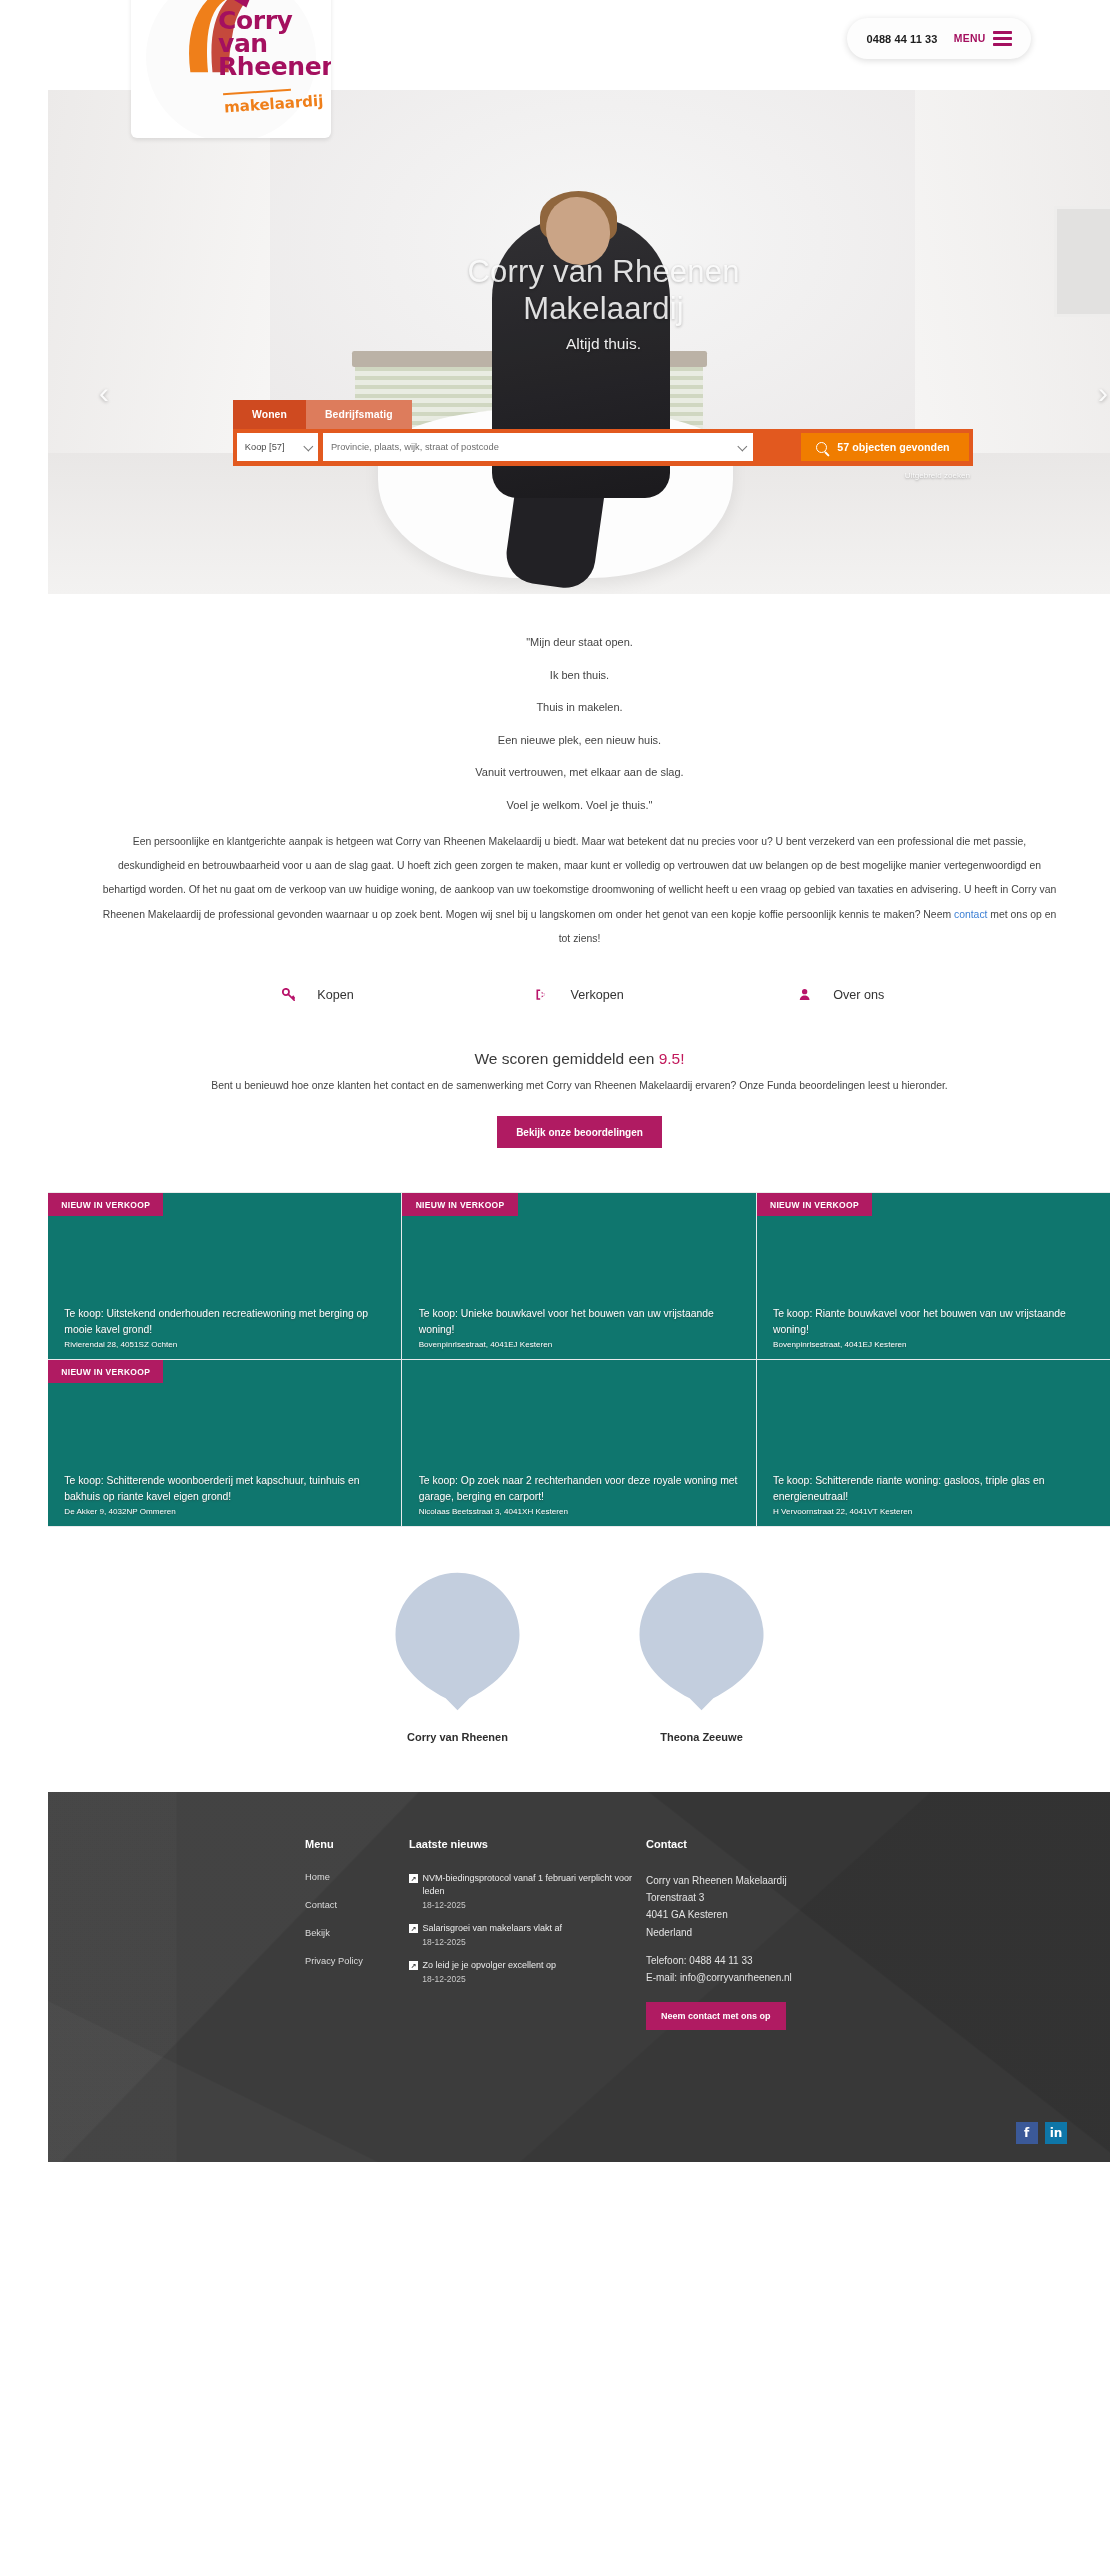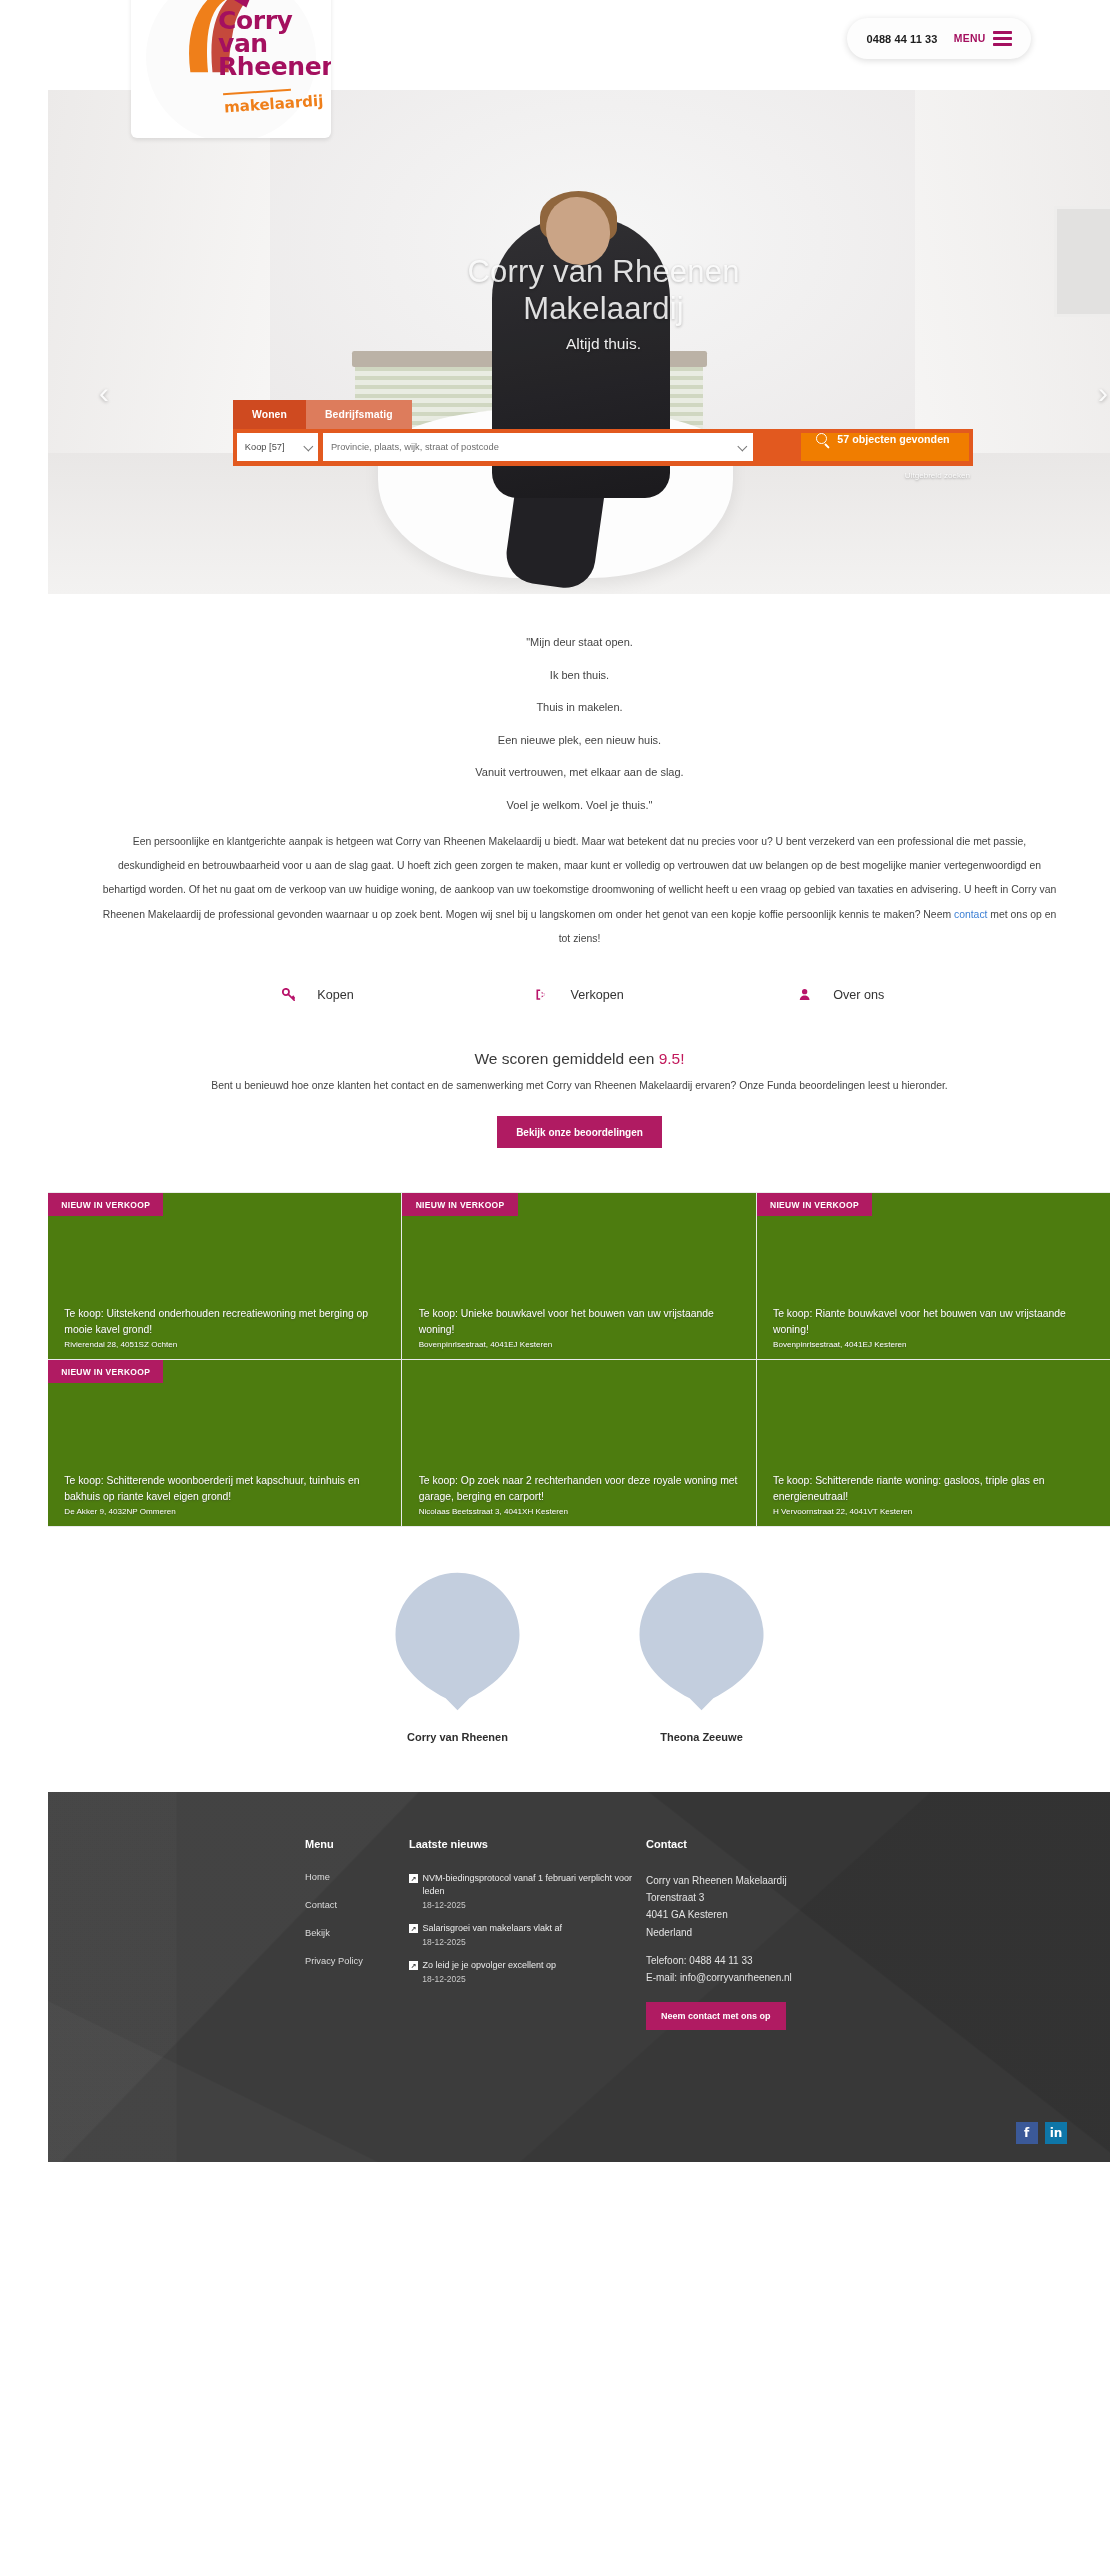--- a/index.html
+++ b/index.html
@@ -149,21 +149,21 @@
     font-size:9.3px; color:#555; padding:0 21px 0 8.1px;
     font-family:"Liberation Sans", sans-serif;
   }
   .loc::placeholder{ color:#6d6d6d; }
   .loc-chev{
     position:absolute; right:7.4px; top:9.6px; width:6.7px; height:6.7px;
     border-right:1.5px solid #777; border-bottom:1.5px solid #777;
     transform:rotate(45deg); pointer-events:none;
   }
   .search-btn{
-    display:flex; gap:10.4px; background:#f07d00;
+    display:flex; align-items:center; gap:10.4px; background:#f07d00;
     padding:0 19px 0 15px; height:28px; cursor:pointer; border:none;
     color:#fff; font-size:10.7px; font-weight:700;
     font-family:"Liberation Sans", sans-serif;
     margin-left:44px;
   }
   .mag{ width:11px; height:11px; border:1.9px solid #fff; border-radius:50%; position:relative; }
   .mag:after{ content:""; position:absolute; right:-3.7px; bottom:-3px; width:6px; height:1.9px;
     background:#fff; transform:rotate(45deg); border-radius:1.5px;}
   .adv-link{
     margin-top:5.2px; text-align:right; font-size:8.1px;
@@ -198,21 +198,21 @@
     display:inline-block; margin-top:25px; background:#b01b62; color:#fff;
     font-size:10px; font-weight:700; padding:10.4px 19px; cursor:pointer;
     border:none; font-family:"Liberation Sans", sans-serif;
   }
 
   
   .prop-section{ margin-top:44px; background:#fbfbfb; border-top:0.7px solid #ececec; }
   .prop-row{ display:flex; }
   .prop-card{
     width:370px; height:167px; position:relative;
-    background:#4d7c0f; border-right:0.7px solid #e9eaec; border-bottom:0.7px solid #e9eaec;
+    background:#0f766e; border-right:0.7px solid #e9eaec; border-bottom:0.7px solid #e9eaec;
     cursor:pointer; overflow:hidden;
   }
   .prop-card:last-child{ border-right:none; }
   .badge{
     position:absolute; left:0; top:0; background:#b01b62; color:#fff;
     font-size:8.5px; font-weight:700; letter-spacing:0.3px;
     padding:6.7px 13.3px; z-index:3;
   }
   .prop-text{ position:absolute; left:16.3px; right:13.3px; bottom:10.4px; z-index:3; }
   .prop-title{

